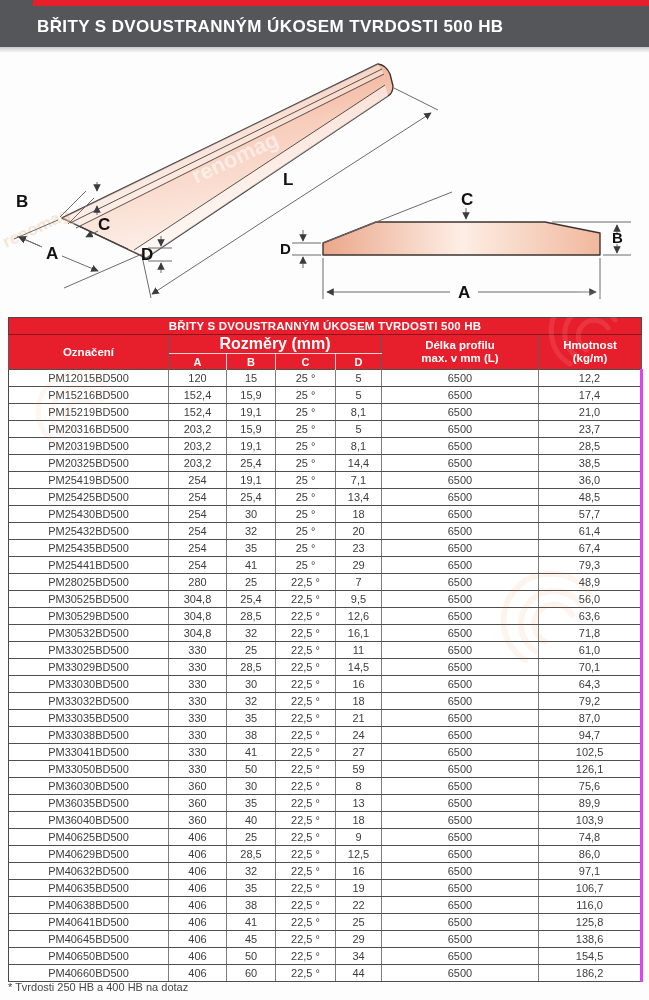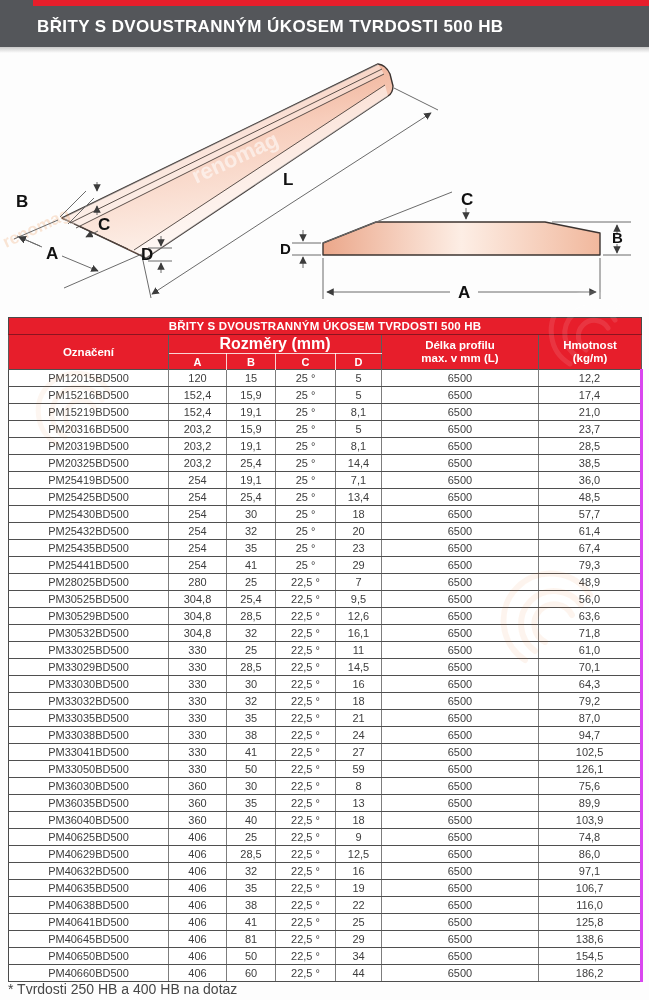--- a/index.html
+++ b/index.html
@@ -34,21 +34,21 @@
   thead tr.abcd th{font-size:11px;height:15px;border-left:1px solid rgba(255,255,255,.8);
     border-right:1px solid rgba(255,255,255,.8);}
   thead tr.abcd th:first-child{border-left:1px solid #5c5c5c;}
   thead tr.abcd th:last-child{border-right:1px solid #5c5c5c;}
   tbody td{height:16px;padding:0;text-align:center;vertical-align:middle;
     border-left:1px solid #7d7d7d;border-right:1px solid #7d7d7d;
     border-top:1px solid #4f4f4f;border-bottom:1px solid #4f4f4f;background:#ffffff;}
   tbody tr td:first-child{border-left:1px solid #4a4a4a;text-align:center;}
   tbody tr td:last-child{border-right:3px solid #d946ef;}
 
-  .footnote{position:absolute;left:8px;top:981px;font-size:14px;color:#474747;}
+  .footnote{position:absolute;left:8px;top:981px;font-size:11px;color:#474747;}
 </style>
 </head>
 <body>
 
 <div id="page">
 
   <div class="topbar">
     <div class="topstripe"></div>
     <h1>BŘITY S DVOUSTRANNÝM ÚKOSEM TVRDOSTI 500 HB</h1>
   </div>
@@ -477,21 +477,21 @@
             <td>406</td>
             <td>41</td>
             <td>22,5 °</td>
             <td>25</td>
             <td>6500</td>
             <td>125,8</td>
           </tr>
           <tr>
             <td>PM40645BD500</td>
             <td>406</td>
-            <td>81</td>
+            <td>45</td>
             <td>22,5 °</td>
             <td>29</td>
             <td>6500</td>
             <td>138,6</td>
           </tr>
           <tr>
             <td>PM40650BD500</td>
             <td>406</td>
             <td>50</td>
             <td>22,5 °</td>

